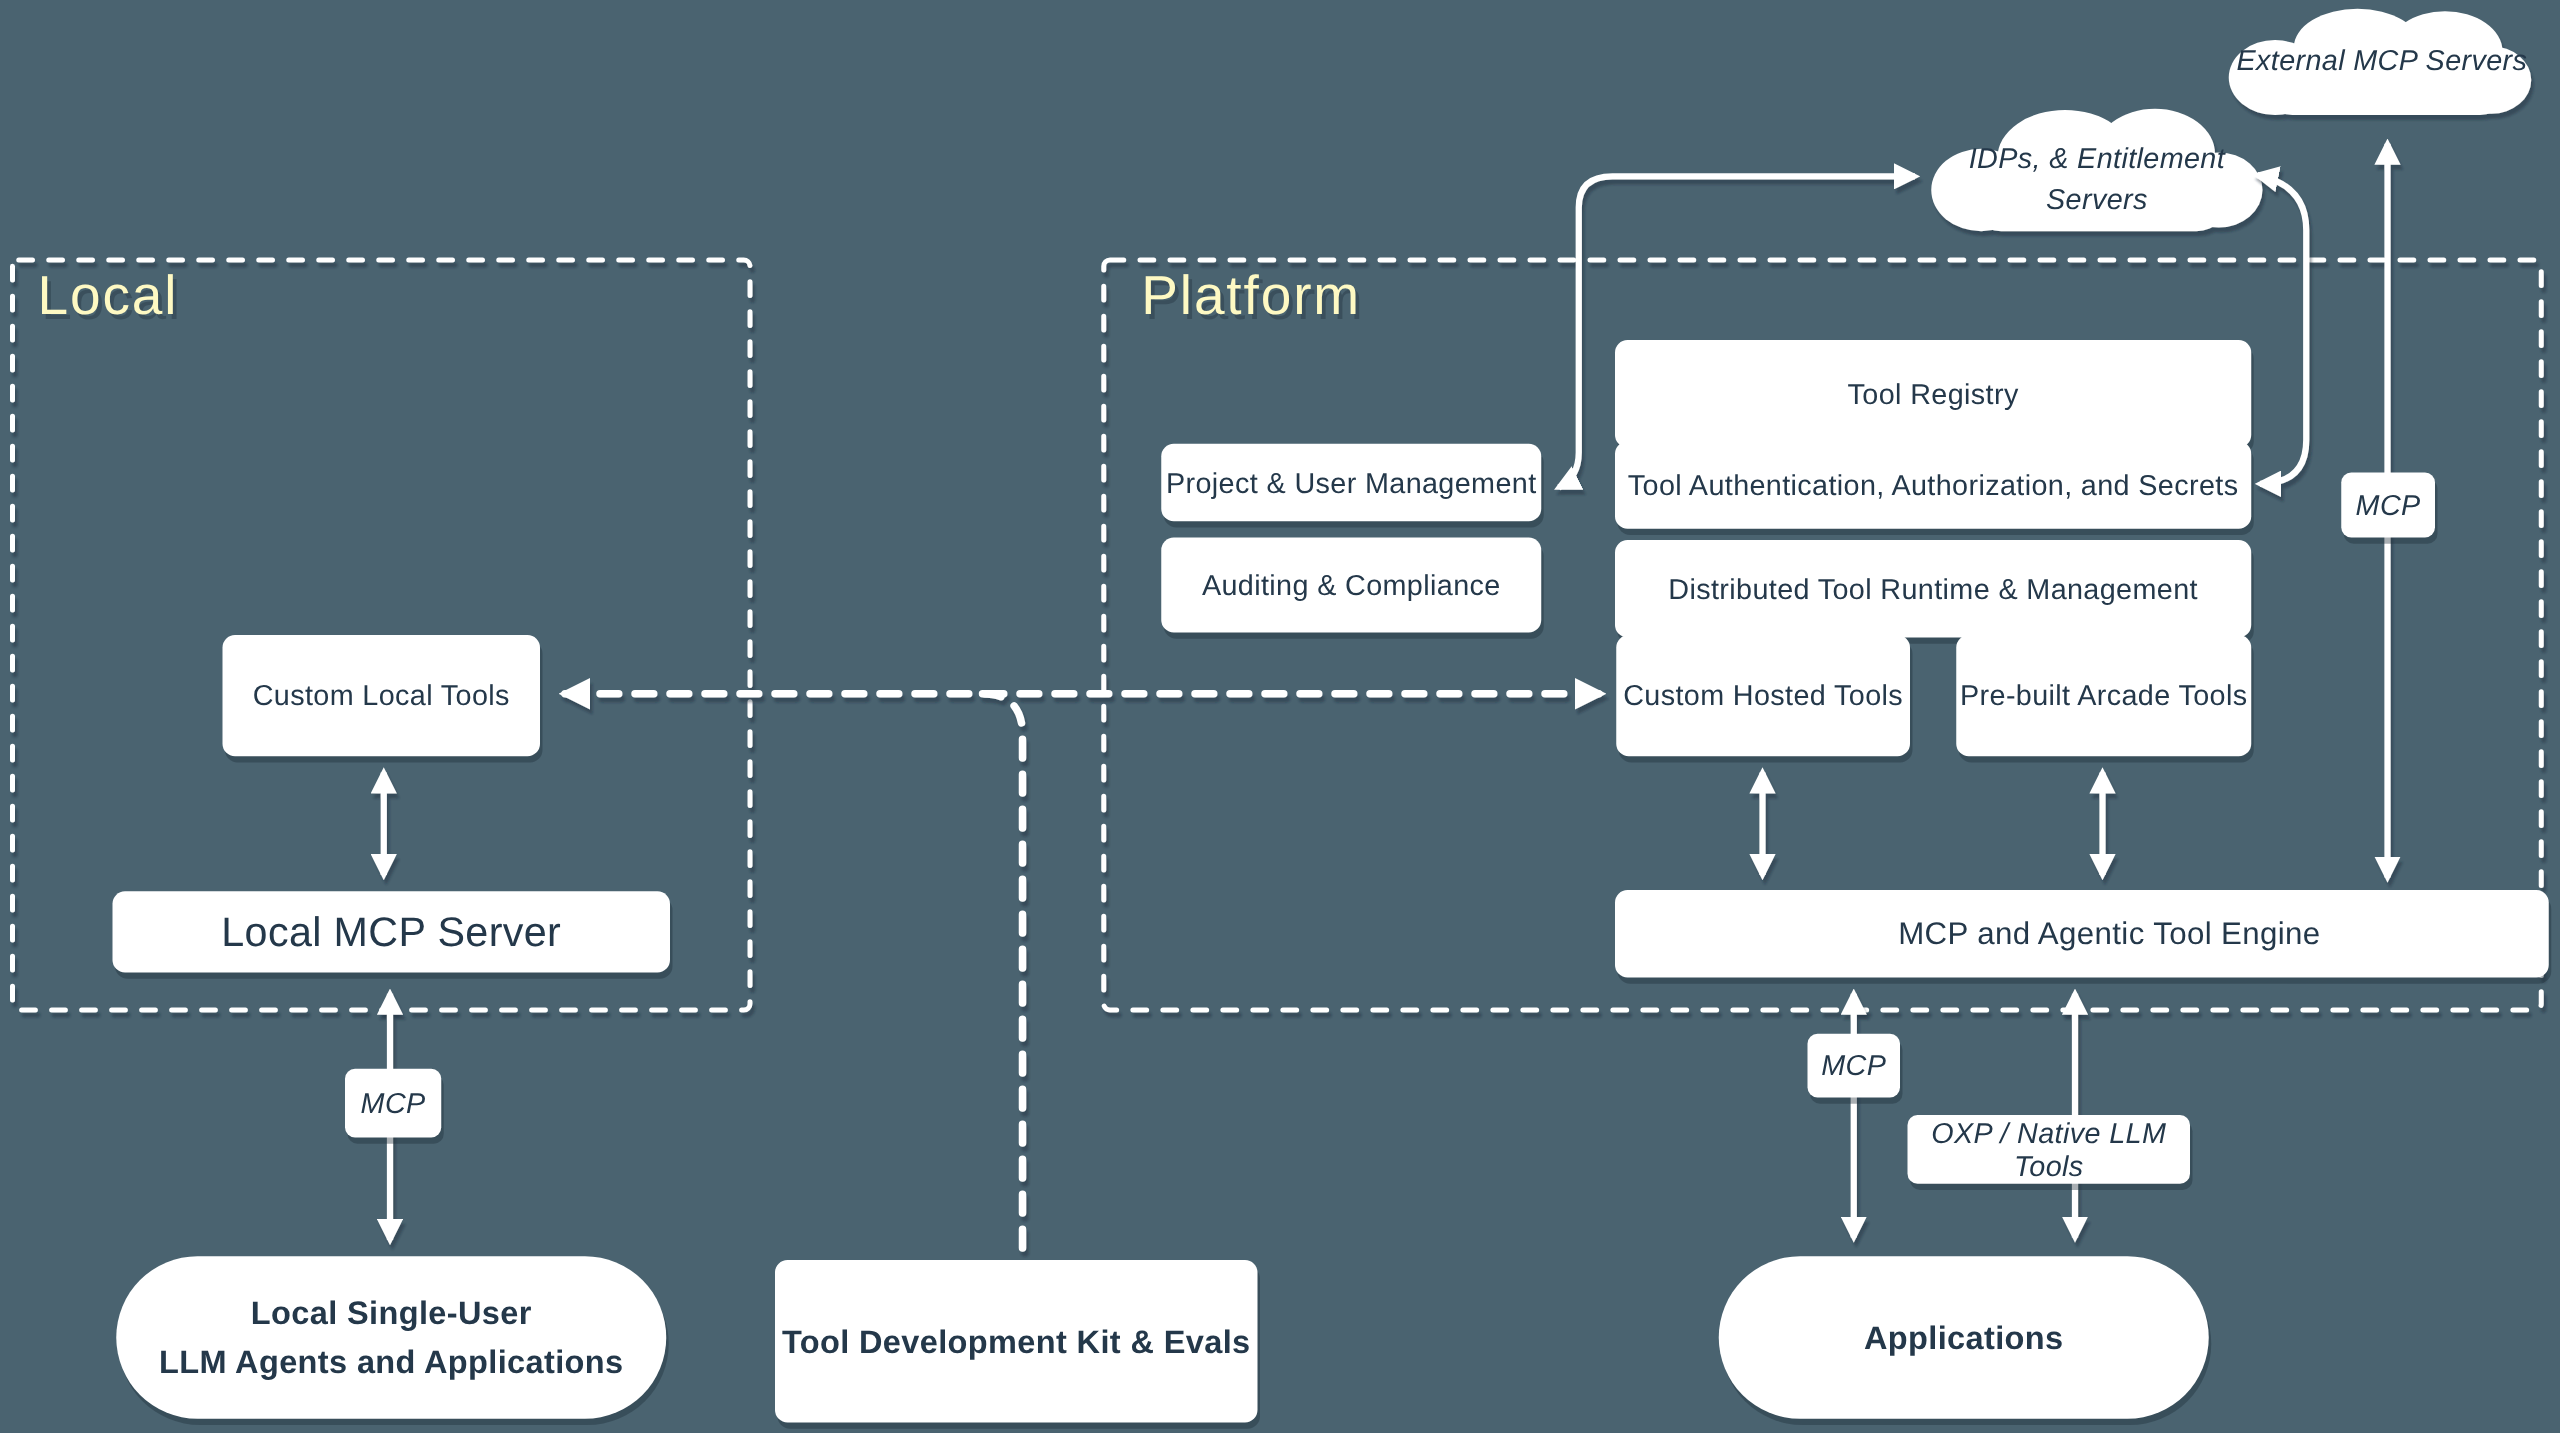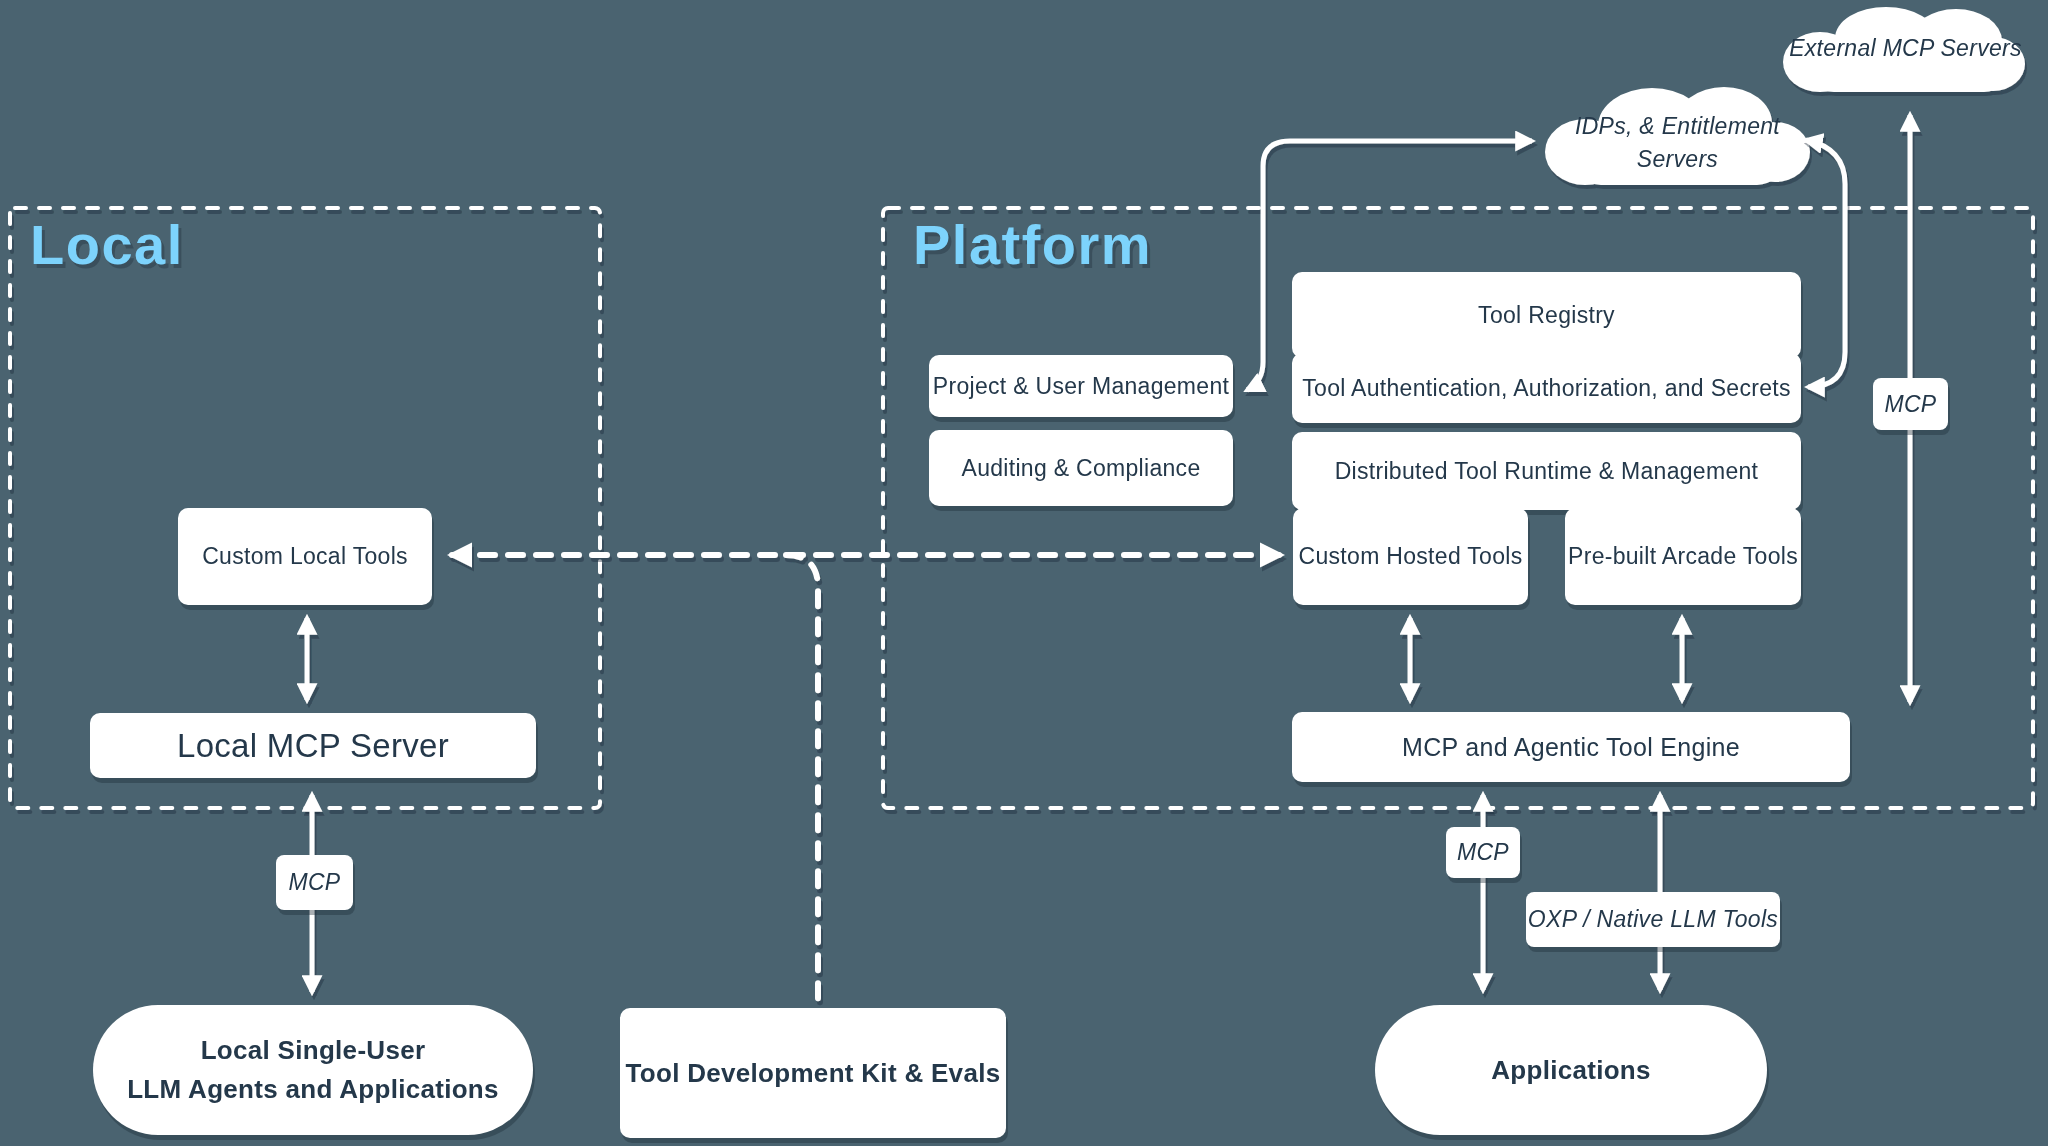--- a/index.html
+++ b/index.html
@@ -5,21 +5,21 @@
   html,body{margin:0;padding:0;background:#4a6370;}
   #stage{
     position:relative;
     width:2048px;height:1146px;
     background:#4a6370;
     font-family:"Liberation Sans","DejaVu Sans",sans-serif;
     overflow:hidden;
   }
   #diagram-svg{position:absolute;left:0;top:0;z-index:1;}
   .region-title{
-    position:absolute;z-index:2;color:#7dd3fc;font-size:56px;font-weight:700;
+    position:absolute;z-index:2;color:#fef9c3;font-size:44px;font-weight:400;
     letter-spacing:1.5px;text-shadow:3px 4px 0 rgba(28,44,55,.35);
   }
   .box{
     position:absolute;z-index:3;background:#ffffff;border-radius:10px;
     display:flex;flex-direction:column;align-items:center;justify-content:center;
     text-align:center;color:#24384a;font-size:23px;letter-spacing:.3px;
     box-shadow:2px 5px 0 rgba(28,44,55,.38);
   }
   .box .line{display:block;}
   .pill{border-radius:70px;font-weight:700;font-size:26px;line-height:1.5;}
@@ -119,30 +119,30 @@
   </div>
   <div class="box" style="left:1292px;top:432px;width:509px;height:78px;">
     <span class="line">Distributed Tool Runtime &amp; Management</span>
   </div>
   <div class="box" style="left:1293px;top:508px;width:235px;height:97px;">
     <span class="line">Custom Hosted Tools</span>
   </div>
   <div class="box" style="left:1565px;top:508px;width:236px;height:97px;">
     <span class="line">Pre-built Arcade Tools</span>
   </div>
-  <div class="box" style="left:1292px;top:712px;width:558px;height:70px;font-size:25px;">
+  <div class="box" style="left:1292px;top:712px;width:703px;height:70px;font-size:25px;padding-left:44px;">
     <span class="line">MCP and Agentic Tool Engine</span>
   </div>
   <div class="box small-label" style="left:1873px;top:378px;width:75px;height:52px;">
     <span class="line">MCP</span>
   </div>
   <div class="box small-label" style="left:1446px;top:827px;width:74px;height:51px;">
     <span class="line">MCP</span>
   </div>
-  <div class="box small-label" style="left:1526px;top:892px;width:254px;height:55px;">
+  <div class="box small-label" style="left:1526px;top:892px;width:226px;height:55px;">
     <span class="line">OXP / Native LLM Tools</span>
   </div>
   <div class="box pill" style="left:1375px;top:1005px;width:392px;height:130px;">
     <span class="line">Applications</span>
   </div>
 
   <div class="cloud-text" style="left:1545px;top:110px;width:265px;">
     <div>IDPs, &amp; Entitlement</div>
     <div>Servers</div>
   </div>

